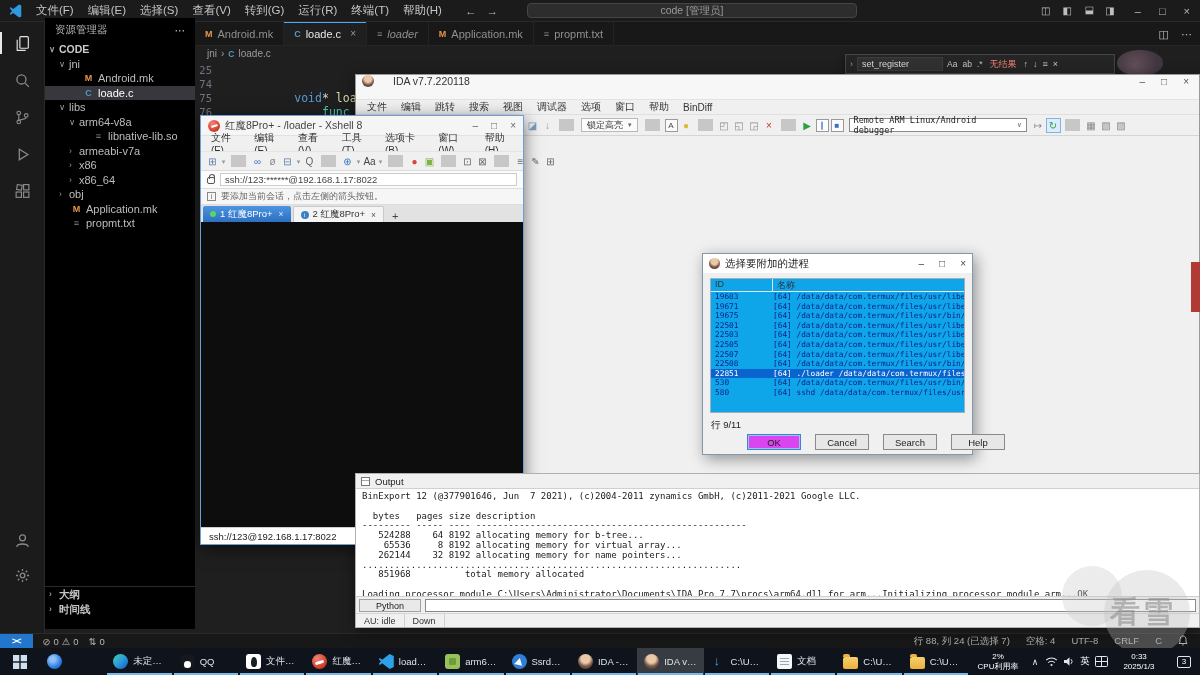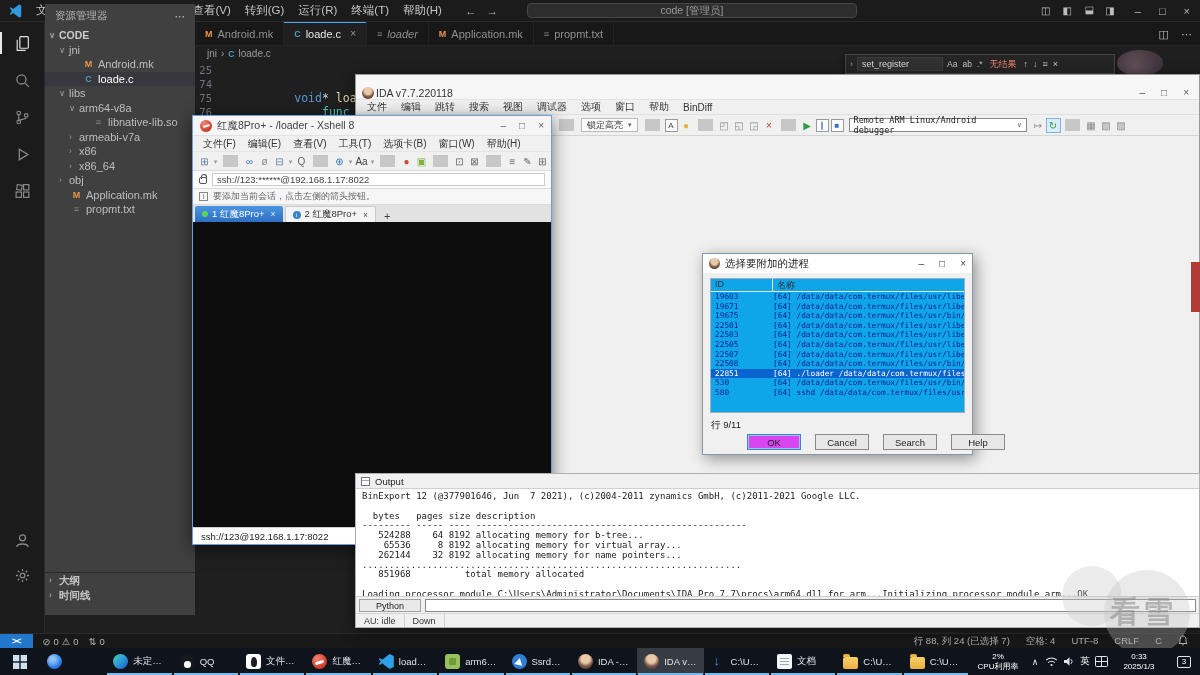--- a/index.html
+++ b/index.html
@@ -15,21 +15,21 @@
 .tb-right{margin-left:auto;display:flex;align-items:center;gap:14px;padding-right:10px;color:#bdbdbd;font-size:10px}
 .tb-right .rot90{display:inline-block;transform:rotate(-90deg)}
 .winctl{display:flex;gap:18px;margin-left:6px;font-size:11px}
 
 .vsc-activitybar{position:absolute;left:0;top:22px;width:45px;height:611px;background:#1b1b1b;border-right:1px solid #2a2a2a;z-index:1;display:flex;flex-direction:column;align-items:center}
 .ab-top{display:flex;flex-direction:column;gap:13px;margin-top:9px;align-items:center}
 .ab-bot{position:absolute;bottom:46px;display:flex;flex-direction:column;gap:11px;align-items:center}
 .ab-ic{width:24px;height:24px;display:flex;align-items:center;justify-content:center;position:relative}
 .ab-ic.active:before{content:"";position:absolute;left:-10px;top:1px;width:2px;height:22px;background:#e8e8e8}
 
-.vsc-sidebar{position:absolute;left:45px;top:4px;width:150px;height:611px;background:#404040;z-index:1;color:#bdbdbd}
+.vsc-sidebar{position:absolute;left:45px;top:18px;width:150px;height:611px;background:#000000;z-index:1;color:#bdbdbd}
 .sb-head{height:24px;display:flex;align-items:center;font-size:10.5px;color:#b5b5b5;padding:0 10px}
 .sb-head .more{margin-left:auto;color:#c5c5c5}
 .erow{height:14.5px;line-height:14.5px;display:flex;align-items:center;font-size:11px;white-space:nowrap;overflow:hidden;cursor:default}
 .erow.root{font-weight:bold;font-size:10.5px;color:#cccccc}
 .erow.sel{background:#37373d;color:#fff}
 .erow .chev{width:10px;flex:none;font-size:8.5px;color:#9a9a9a}
 .erow .ficon{width:11px;flex:none;font-size:9px;font-weight:bold;margin-right:4px;text-align:center}
 .sb-bottom{position:absolute;bottom:12px;left:0;right:0;border-top:1px solid #2a2a2a}
 .sb-bottom .erow{height:15px;font-size:10.5px;font-weight:bold;color:#c5c5c5;padding-left:4px}
 
@@ -57,39 +57,39 @@
 .fresult{color:#f48771;font-size:9px;margin:0 3px;white-space:nowrap}
 .facts span{font-size:9px}
 
 .vsc-statusbar{position:absolute;left:0;top:633px;width:1200px;height:15px;background:#181818;border-top:1px solid #2a2a2a;display:flex;align-items:center;font-size:9.5px;color:#b5b5b5;z-index:1}
 .sb-remote{height:100%;background:#2277cc;color:#fff;display:flex;align-items:center;padding:0 12px;font-weight:bold;font-size:9px;letter-spacing:-1px}
 .sb-grp{display:flex;align-items:center;gap:3px;margin-left:10px}
 .sb-right{margin-left:auto;display:flex;align-items:center;gap:16px;padding-right:12px;color:#b0b0b0}
 .sb-right span{white-space:nowrap}
 
 .ida-win{position:absolute;left:355px;top:74px;width:845px;height:554px;background:#f0f0f0;border:1px solid #9a9a9a;box-shadow:0 3px 14px rgba(0,0,0,.45);z-index:10;color:#222}
-.ida-title{height:18px;background:#f7f7f7;display:flex;align-items:flex-start;padding:12px 6px;gap:2px;border-bottom:1px solid #e3e3e3;font-size:10.5px;color:#333}
+.ida-title{height:18px;background:#f7f7f7;display:flex;align-items:flex-end;padding:12px 6px;gap:19px;border-bottom:1px solid #e3e3e3;font-size:10.5px;color:#333}
 .avatar{width:12px;height:12px;border-radius:50%;background:radial-gradient(circle at 50% 32%,#e9c9a8 34%,#7a5648 60%,#43302a);flex:none}
 .ida-ctl{margin-left:auto;display:flex;gap:16px;color:#555;font-size:10px;padding-right:4px}
 .ida-menubar{height:15px;display:flex;align-items:center;background:#f0f0f0;border-bottom:1px solid #e0e0e0;font-size:10px;color:#333;padding-left:4px}
 .ida-menubar span{padding:0 7px}
 .ida-toolbar{height:21px;display:flex;align-items:center;background:#f0f0f0;border-bottom:1px solid #d5d5d5;padding-left:4px}
 .tgroup{display:flex;align-items:center}
 .tico{min-width:15px;text-align:center;font-size:10px;line-height:17px;cursor:default}
 .tico.sm{min-width:7px;font-size:7px;color:#999}
 .tico.boxed{border:1px solid #9a9a9a;background:#fbfbfb;width:13px;height:13px;line-height:12px;min-width:13px;font-size:8px;margin:0 1px}
 .tico.hl{border:1px solid #7fb3e8;background:#ddecfb;width:15px;height:15px;line-height:14px}
 .tsep{display:inline-block;width:1px;height:12px;background:#c7c7c7;margin:0 4px}
 .ida-lock{display:flex;align-items:center;gap:5px;border:1px solid #b8b8b8;background:#fbfbfb;height:14px;padding:0 5px;font-size:9px;color:#333;margin:0 3px}
 .ida-dbg{display:flex;align-items:center;justify-content:space-between;border:1px solid #8a8a8a;background:#fff;height:14px;width:178px;padding:0 4px;font-size:8.5px;font-family:"DejaVu Sans Mono",monospace;color:#222;margin:0 4px}
 .dd{font-size:7px;color:#666}
 .red-mark{position:absolute;left:1191px;top:262px;width:9px;height:50px;background:#b13a34;z-index:12}
 .wm-top{position:absolute;left:1117px;top:50px;width:46px;height:26px;background:radial-gradient(circle at 40% 60%,#6e5862,#473a44 72%);border-radius:48%;opacity:.85;z-index:8}
 
-.xs-win{position:absolute;left:192px;top:115px;width:360px;height:430px;background:#f0f0f0;border:1px solid #6f9fd8;box-shadow:0 4px 16px rgba(0,0,0,.55);z-index:20;color:#333;display:flex;flex-direction:column}
+.xs-win{position:absolute;left:200px;top:115px;width:324px;height:430px;background:#f0f0f0;border:1px solid #6f9fd8;box-shadow:0 4px 16px rgba(0,0,0,.55);z-index:20;color:#333;display:flex;flex-direction:column}
 .xs-title{height:20px;background:#f5f5f5;display:flex;align-items:center;gap:5px;padding:0 7px;font-size:10.5px;color:#444;border-bottom:1px solid #e2e2e2}
 .xs-logo{width:12px;height:12px;border-radius:50%;background:radial-gradient(circle at 35% 30%,#f08576,#d3422f 62%,#a32a1c);flex:none;position:relative}
 .xs-logo:after{content:"";position:absolute;left:2.5px;top:5px;width:7px;height:2.4px;background:#fff;border-radius:2px;transform:rotate(-18deg)}
 .xs-ctl{margin-left:auto;display:flex;gap:13px;color:#666;font-size:10px}
 .xs-menubar{height:15px;display:flex;align-items:center;font-size:10px;color:#333;background:#f0f0f0;padding-left:4px}
 .xs-menubar span{padding:0 6px}
 .xs-toolbar{height:20px;display:flex;align-items:center;background:#f0f0f0;border-top:1px solid #e5e5e5;border-bottom:1px solid #dcdcdc;padding-left:4px}
 .xs-addr{height:18px;display:flex;align-items:center;gap:5px;background:#fbfbfb;border-bottom:1px solid #ddd;padding:0 6px}
 .xs-lock{width:8px;height:7px;border:1.5px solid #555;border-radius:2px;position:relative;flex:none;margin-top:2px}
 .xs-lock:before{content:"";position:absolute;left:1px;top:-4px;width:4px;height:4px;border:1.2px solid #555;border-bottom:none;border-radius:3px 3px 0 0}

